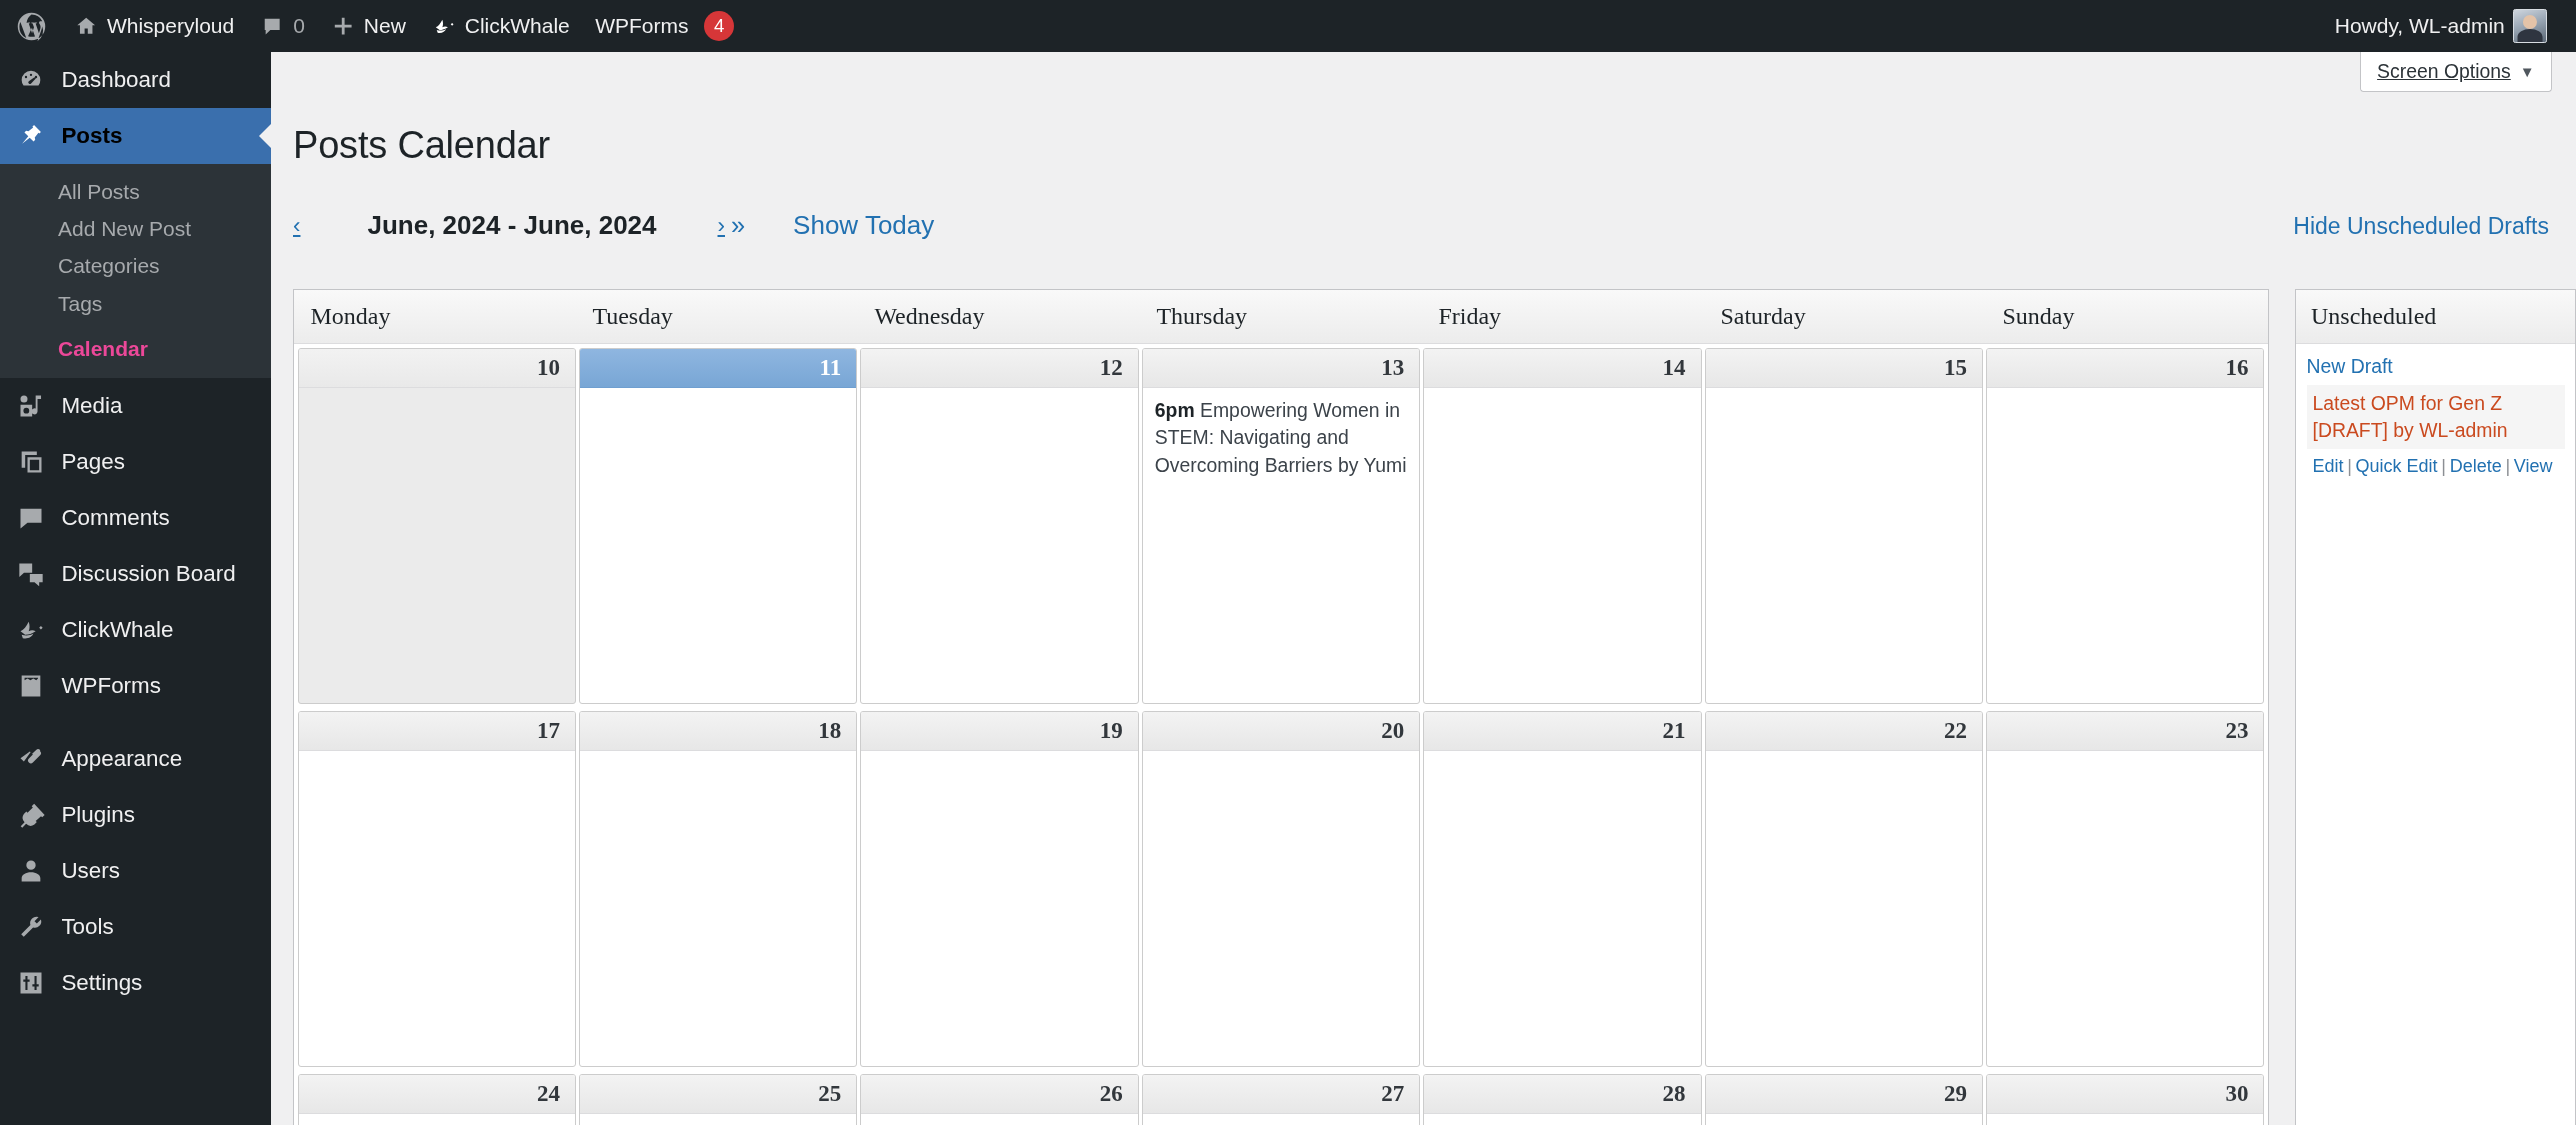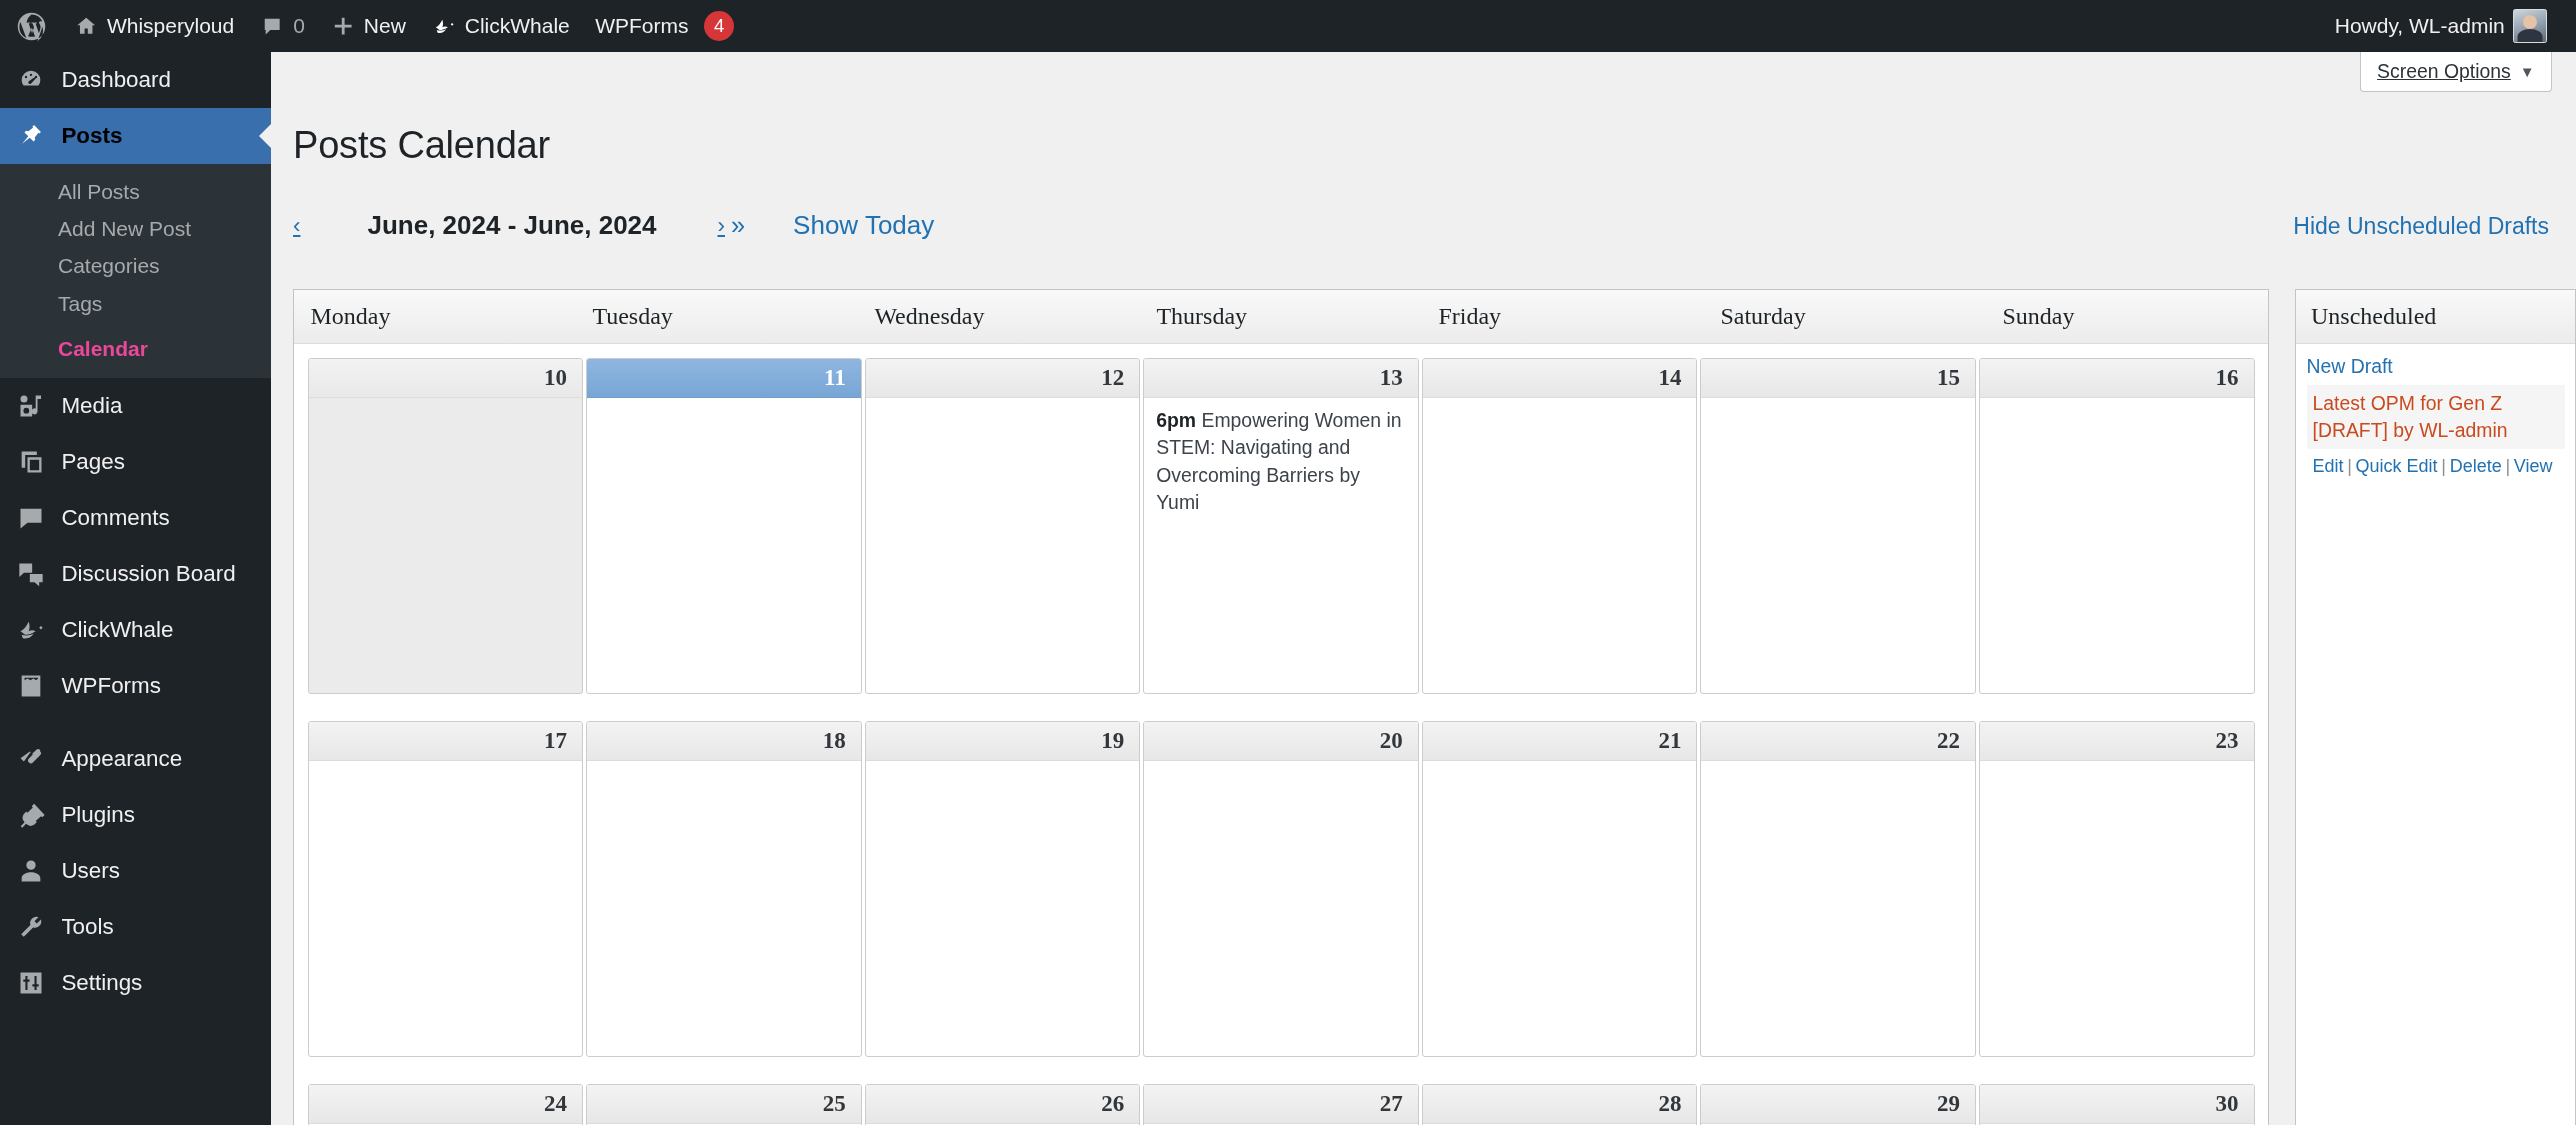--- a/index.html
+++ b/index.html
@@ -152,21 +152,21 @@
     display: flex; height: 54px;
     background: linear-gradient(#f9f9f9,#ececec);
     border-bottom: 0.7px solid #dcdcde;
   }
   #cal-head .dayname {
     flex: 1 1 0; display: flex; align-items: center;
     padding-left: 16.4px;
     font-family: "Liberation Serif", serif;
     font-size: 24px; color: #1d2327;
   }
-  .week-row { display: flex; height: 363px; padding: 12px; }
+  .week-row { display: flex; height: 363px; padding: 2px; }
   .day-cell {
     flex: 1 1 0; margin: 1.5px;
     border: 0.7px solid #ccc; border-radius: 3px;
     background: #fff; overflow: hidden;
     display: flex; flex-direction: column;
     cursor: pointer;
   }
   .day-cell.past { background: #ebebeb; border-color: #ccc; }
   .day-cell.past .day-head { background: linear-gradient(#f2f2f2,#e9e9e9); }
   .day-head {

